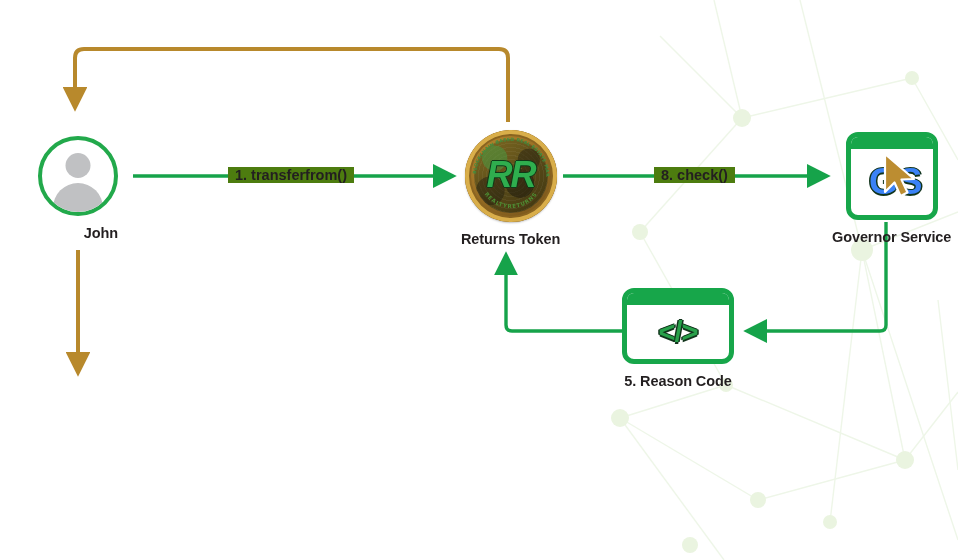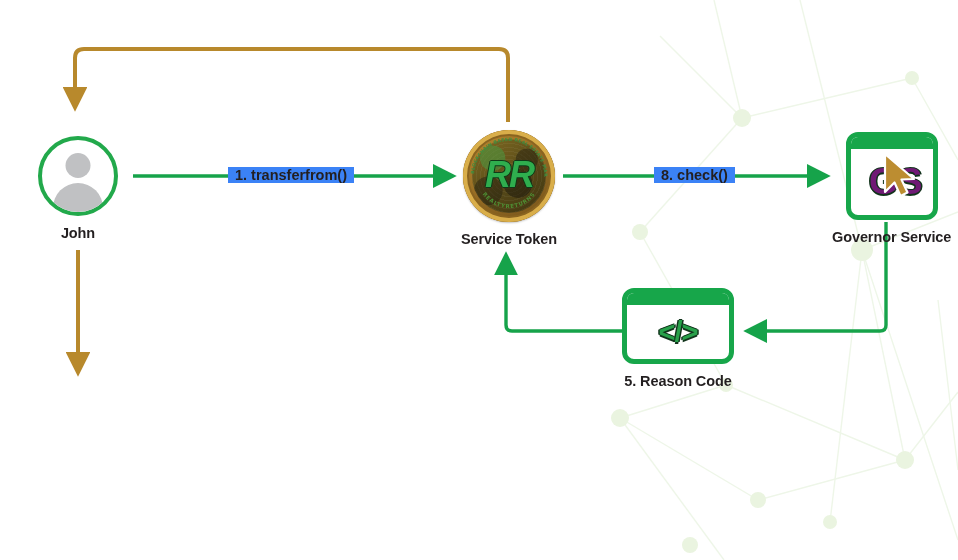--- a/index.html
+++ b/index.html
@@ -146,21 +146,21 @@
     display: flex;
     align-items: center;
     justify-content: center;
     font-weight: bold;
     color: #1e8a3c;
   }
   #gs-box { width: 92px; height: 88px; }
   #gs-box .glyph {
     font-size: 37px;
     letter-spacing: 0px;
-    color: #701a75;
+    color: #3b82f6;
     text-shadow: 0 1.5px 0 #10331a, 1.5px 0 0 #10331a, 0 -1.5px 0 #10331a, -1.5px 0 0 #10331a;
     margin-left: 8px;
   }
   #code-box { width: 112px; height: 76px; }
   #code-box .glyph {
     font-size: 29px;
     letter-spacing: -1px;
     color: #28a04a;
     text-shadow: 0 1.5px 0 #11331b, 1.5px 0 0 #11331b, 0 -1.5px 0 #11331b, -1.5px 0 0 #11331b;
   }
@@ -175,21 +175,21 @@
     pointer-events: none;
   }
 
   
   .edge-label {
     position: absolute;
     font-size: 14.5px;
     font-weight: bold;
     color: #231f20;
     white-space: nowrap;
-    background: #3b82f6;
+    background: #4d7c0f;
     padding: 0 7px;
   }
 </style>
 </head>
 <body>
 
 <div id="stage">
 
   <svg id="bg-network" viewBox="0 0 958 560" xmlns="http://www.w3.org/2000/svg">
     <g stroke="#eef6e8" stroke-width="1.4" fill="none">
@@ -260,21 +260,21 @@
 
     <g>
       <path d="M508,122 L508,58 Q508,49 499,49 L84,49 Q75,49 75,58 L75,107" fill="none" stroke="#b8892c" stroke-width="4" stroke-linecap="butt" marker-end="url(#arrow-gold)"></path>
     </g>
 
     <g>
       <line x1="78" y1="250" x2="78" y2="372" stroke="#b8892c" stroke-width="4" marker-end="url(#arrow-gold)"></line>
     </g>
   </svg>
 
-  <div class="node" id="node-john" style="left:38px; top:136px;">
+  <div class="node" id="node-john" style="left:38px; top:136px;align-items:flex-end;">
     <div class="avatar light">
       <div class="head"></div>
       <div class="body"></div>
     </div>
     <div class="node-caption">John</div>
   </div>
 
 
   <div class="node" id="node-returns-token" style="left:461px; top:130px;">
     <div class="coin">
@@ -286,21 +286,21 @@
         </defs>
         <text font-family="DejaVu Sans, sans-serif" font-size="4.6" font-weight="bold" fill="#3f8f3f" letter-spacing="0.25">
           <textPath href="#ring-top" startOffset="50%" text-anchor="middle">GEORGIAN BLOCKCHAIN BASED REAL ESTATE MARKETPLACE</textPath>
         </text>
         <text font-family="DejaVu Sans, sans-serif" font-size="5.4" font-weight="bold" fill="#4d8f33" letter-spacing="0.9">
           <textPath href="#ring-bot" startOffset="50%" text-anchor="middle">REALTYRETURNS</textPath>
         </text>
       </svg>
       <div class="rr">RR</div>
     </div>
-    <div class="node-caption">Service Token</div>
+    <div class="node-caption">Returns Token</div>
   </div>
 
   <div class="node" id="node-governor-service" style="left:832px; top:132px;">
     <div class="winbox" id="gs-box">
       <div class="titlebar"></div>
       <div class="glyph">GS</div>
     </div>
     <div class="node-caption">Governor Service</div>
   </div>
 

